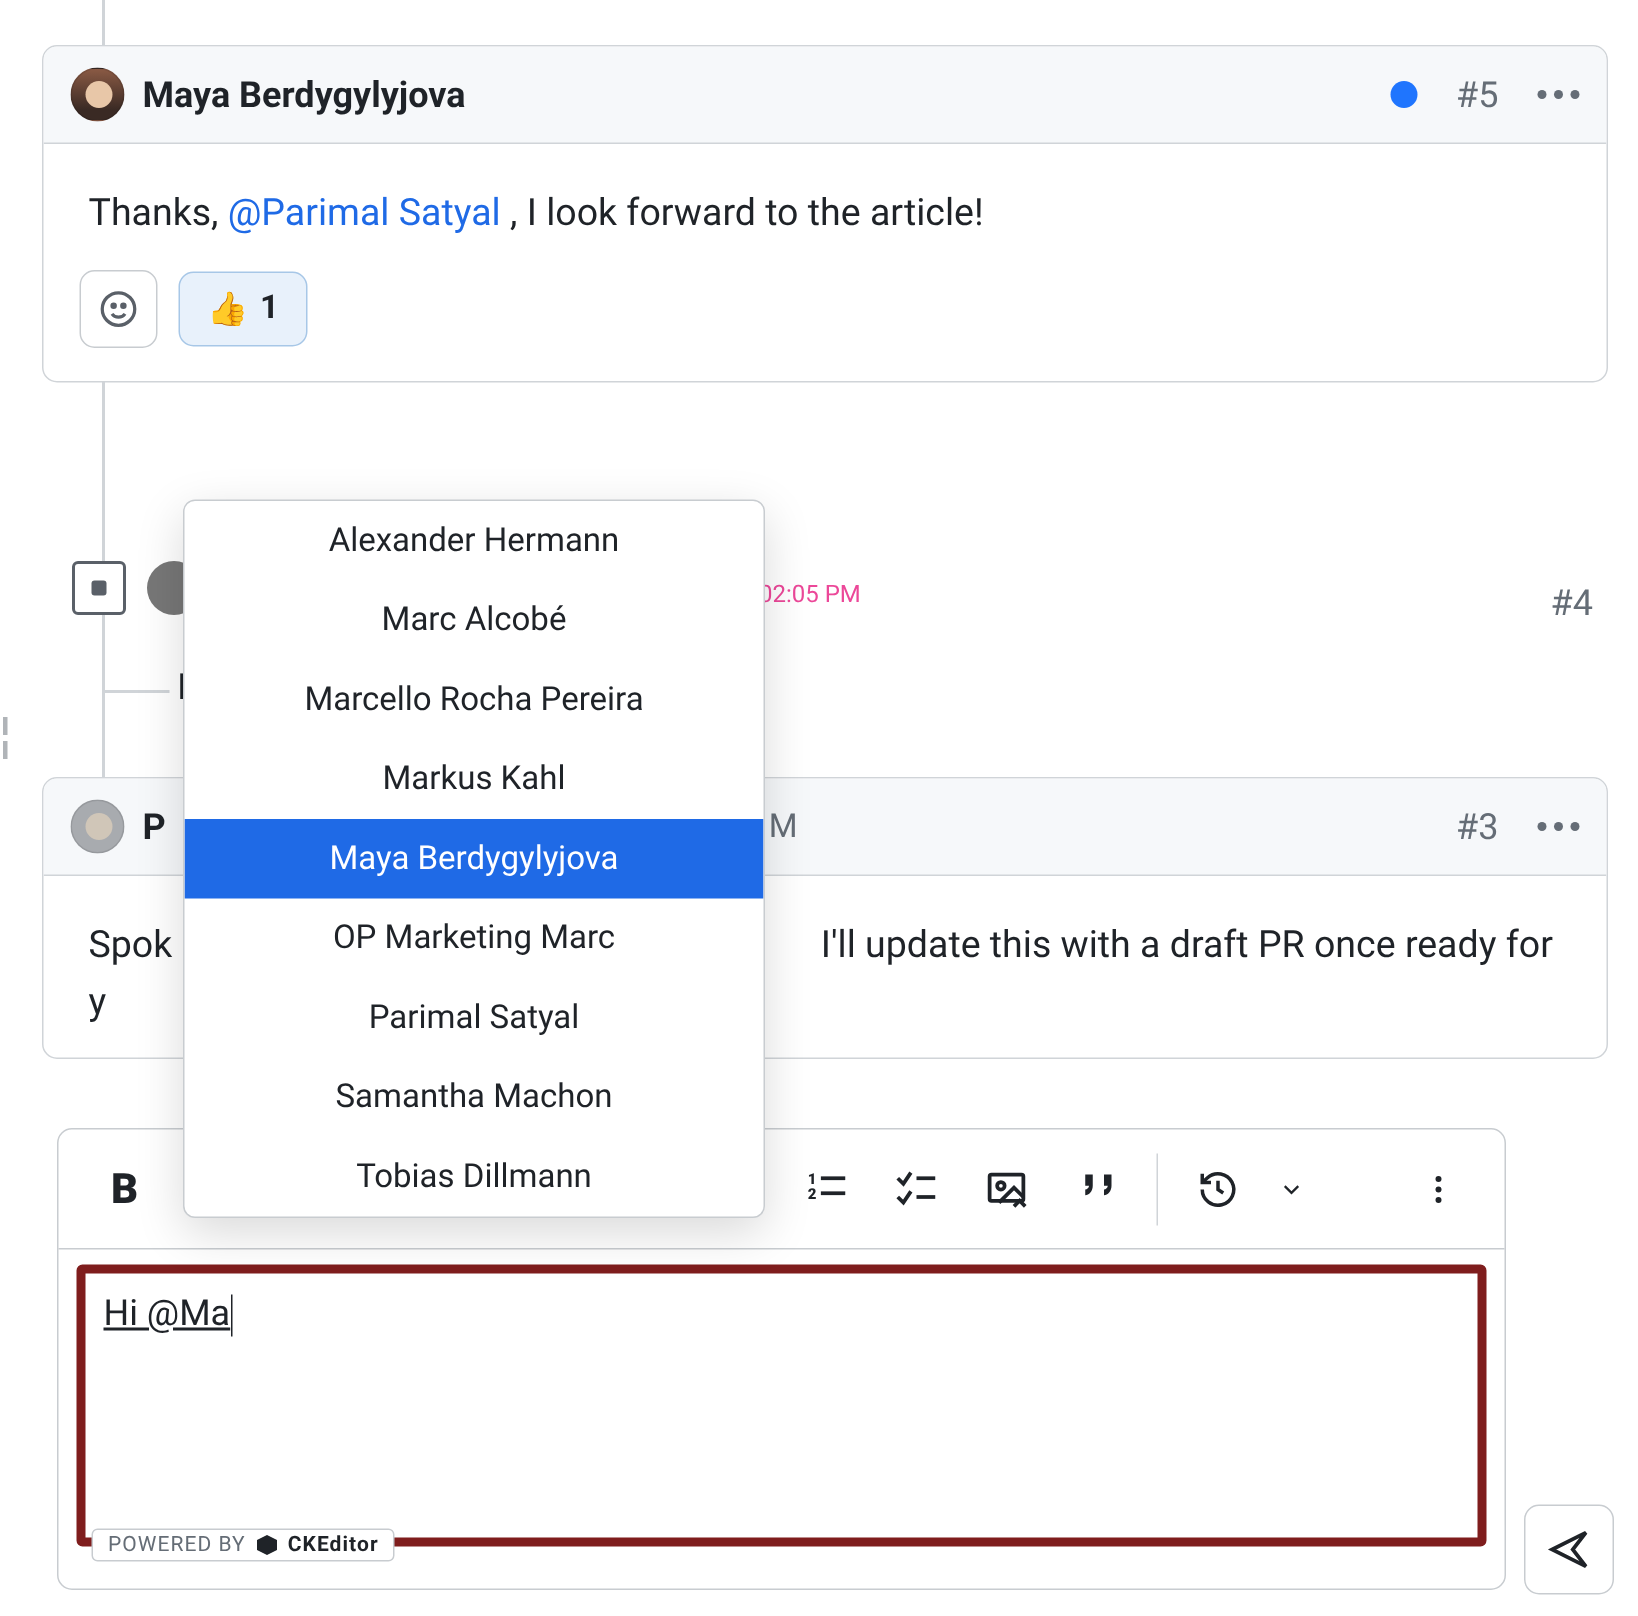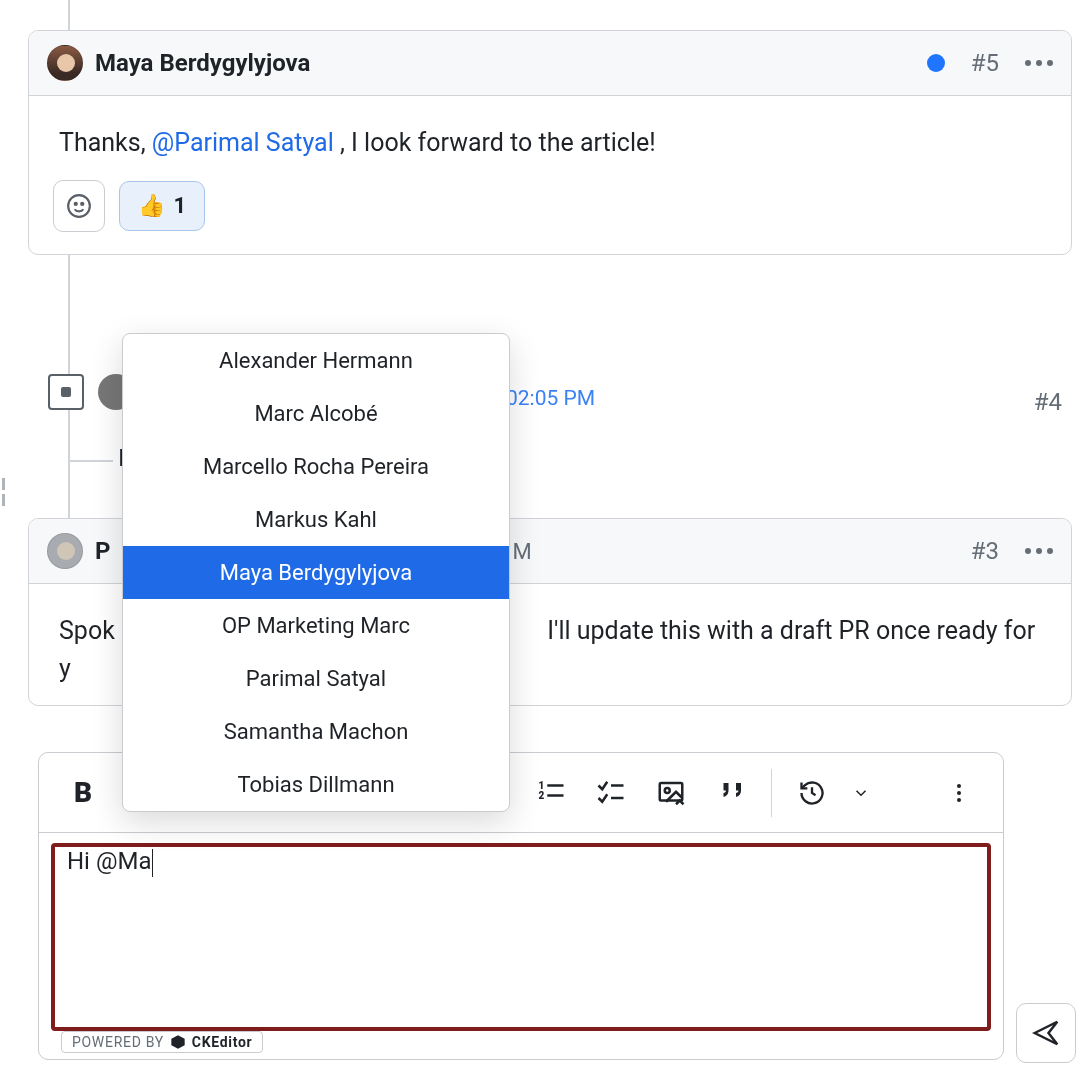--- a/index.html
+++ b/index.html
@@ -125,21 +125,21 @@
   }
   .stub .box {
     width: 36px; height: 36px;
     border:2px solid #5a6068;
     border-radius:4px;
     display:flex;align-items:center;justify-content:center;
     background:#fff;
   }
   .stub .box::after { content:""; width:10px;height:10px;background:#5a6068;border-radius:2px;}
   .stub .av { width: 36px;height:36px;border-radius:50%;background:#777; }
-  .stub-ts { color:#3b82f6; font-size:21px; }
+  .stub-ts { color:#ec4899; font-size:16px; }
   .stub-right{ position:absolute; right: 30px; top: 388px; color:#656d76; font-size:24px;}
 
   .stub-text { position:absolute; left: 118px; top: 444px; font-size:24px;}
 
   
   .editor-wrap {
     position:absolute;
     left: 38px;
     right: 88px;
     top: 752px;
@@ -169,34 +169,35 @@
 
   .editor-area {
     position:relative;
     height: calc(100% - 80px);
     padding: 24px 18px;
   }
   .editor-focus {
     position:absolute;
     left:12px; right:12px;
     top: 10px; bottom: 28px;
-    border:4px solid #7f1d1d;
+    border:6px solid #7f1d1d;
     border-radius:4px;
-    padding: 0 12px;
+    padding: 12px 12px;
     font-size:24px;
+    text-decoration:underline;
   }
   .caret {
     display:inline-block;
     width:1px;height:28px;background:#1f2328;vertical-align:middle;
     margin-left:1px;
   }
   .powered {
     position:absolute;
     left: 22px;
-    bottom: 6px;
+    bottom: 18px;
     background:#fff;
     border:1px solid #c8ccd0;
     border-radius:4px;
     padding: 2px 10px;
     font-size: 14px;
     letter-spacing: .05em;
     color:#656d76;
     display:flex; align-items:center; gap:6px;
   }
   .powered b { color:#1f2328; font-weight:700;}

